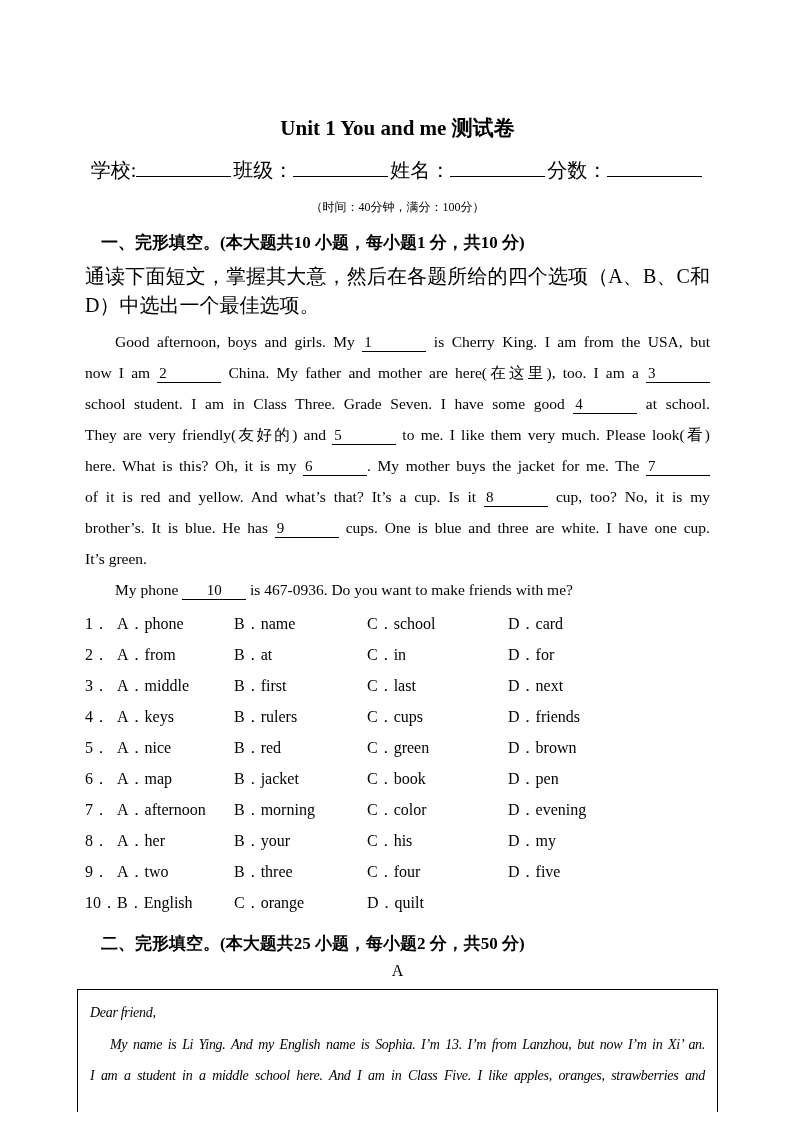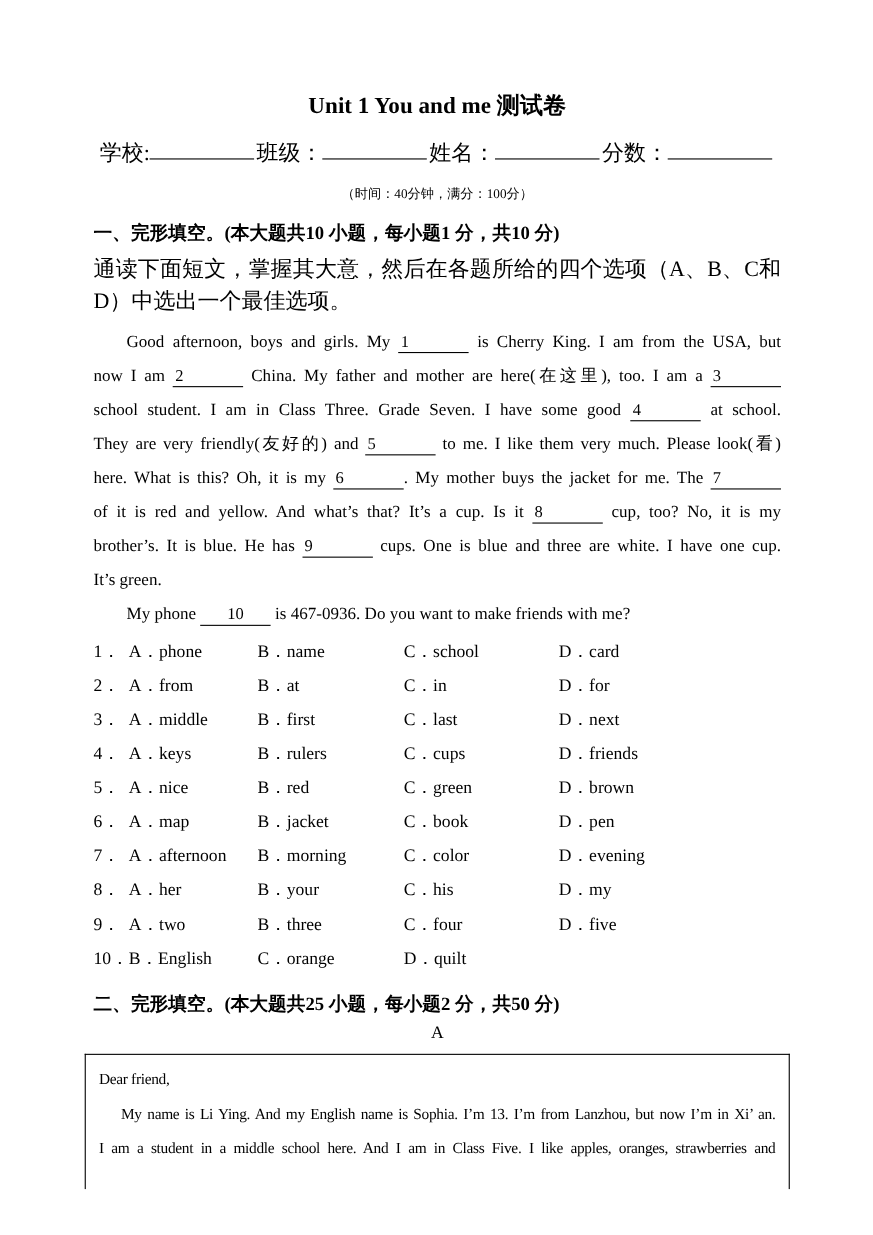--- a/index.html
+++ b/index.html
@@ -5,39 +5,39 @@
   html, body { margin: 0; padding: 0; }
   body {
     width: 794px; height: 1123px;
     background: #ffffff; color: #000;
     font-family: "Liberation Serif", "DejaVu Serif", serif;
     overflow: hidden;
   }
   .page { padding: 0 84px 0 85px; box-sizing: border-box; }
 
   .title {
-    margin: 0; padding-top: 84px;
+    margin: 0; padding-top: 116px;
     text-align: center;
     font-size: 21px; font-weight: bold; line-height: 24px;
   }
 
   .info-row {
     margin-top: 20px; text-align: center;
     font-size: 20px; line-height: 20px; white-space: nowrap;
   }
   .info-field { display: inline-block; }
   .blank-line {
     display: inline-block; width: 95px; height: 16px;
     border-bottom: 1px solid #000; margin-right: 2px;
     vertical-align: baseline;
   }
 
   .exam-info { margin-top: 17px; text-align: center; font-size: 12px; line-height: 20px; }
 
-  .sec-heading { margin: 15px 0 0; font-size: 17px; font-weight: bold; line-height: 22px; }
+  .sec-heading { margin: 15px 16px 0; font-size: 17px; font-weight: bold; line-height: 22px; }
 
   .instructions {
     margin: 8px 0 0; font-size: 20px; line-height: 29px;
     text-align: justify;
   }
 
   .passage { margin-top: 6px; font-size: 15.5px; }
   .tline { line-height: 31px; }
   .just { text-align: justify; text-align-last: justify; }
   .ind { text-indent: 30px; }
@@ -56,21 +56,21 @@
   }
 
   .part-label { margin-top: 6px; text-align: center; font-size: 16px; line-height: 20px; }
 
   .reading-box {
     margin: 8px -8px 0 -8px;
     border: 1px solid #000; border-bottom: none;
     padding: 7px 12px 20px 12px;
   }
   .reading-box .tline {
-    font-size: 14px; line-height: 31.5px; letter-spacing: -0.3px;
+    font-size: 14px; line-height: 31.5px; letter-spacing: -0.3px; font-style: italic;
   }
   .reading-box .ind { text-indent: 20px; }
 </style>
 </head>
 <body>
 
 <div class="page">
 
   <h1 class="title">Unit 1 You and me 测试卷</h1>
 

